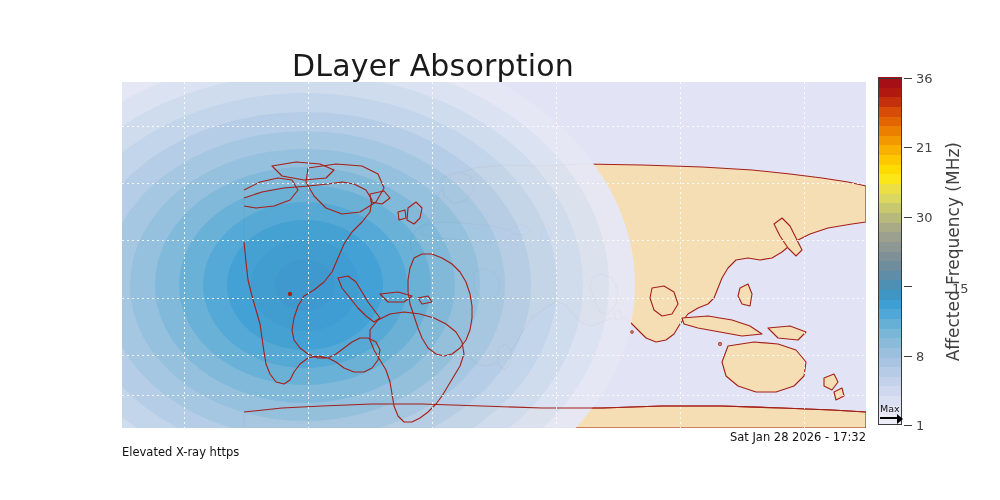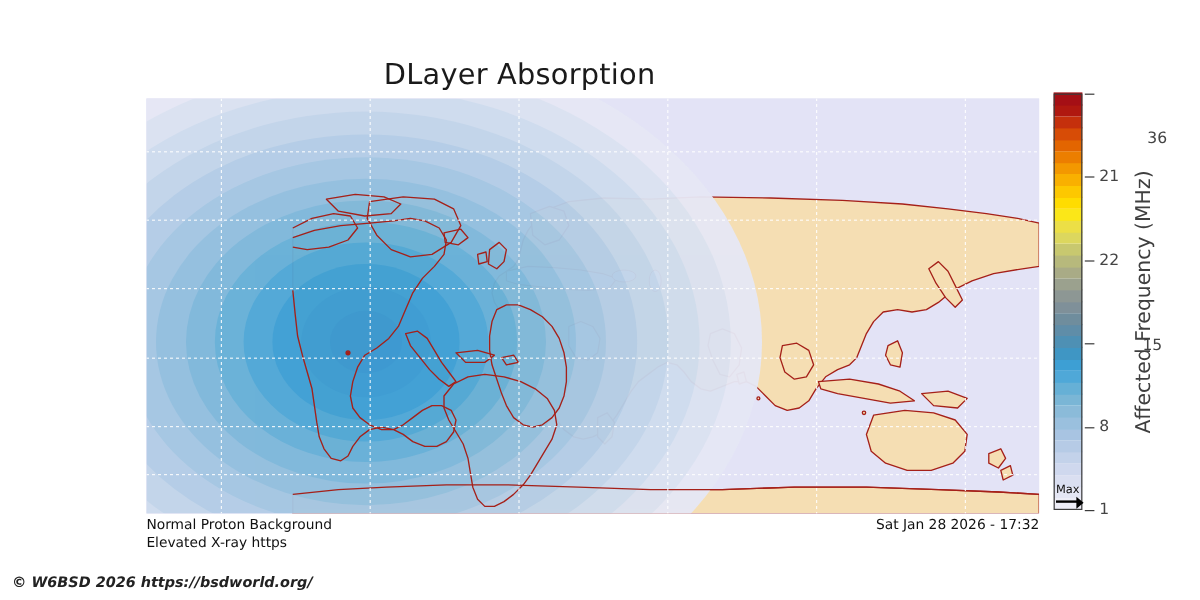--- a/index.html
+++ b/index.html
@@ -6,21 +6,21 @@
   body{
     width:1000px;height:500px;background:#ffffff;
     font-family:"DejaVu Sans","Liberation Sans",sans-serif;
     overflow:hidden;position:relative;
   }
   #root{position:absolute;left:0;top:0;width:1000px;height:500px;}
 
   
   .title{
     position:absolute;left:0;top:48px;width:866px;
-    text-align:center;font-size:24px;color:#1a1a1a;
+    text-align:center;font-size:30px;color:#1a1a1a;
     letter-spacing:.2px;
   }
 
   
   .map-frame{
     position:absolute;left:122px;top:82px;width:744px;height:346px;
     overflow:hidden;background:#e3e3f6;
   }
   .map-layer{position:absolute;left:0;top:0;width:744px;height:346px;}
   .map-layer svg{display:block;}
@@ -293,29 +293,27 @@
     </div>
   </div>
   <div id="cbar-ticks">
       <div class="cb-tick" style="position: absolute; left: 904px; top: 425px;"></div>
       <div class="cb-lab" style="position: absolute; left: 916px; top: 425px;">1</div>
       <div class="cb-tick" style="position: absolute; left: 904px; top: 355.6px;"></div>
       <div class="cb-lab" style="position: absolute; left: 916px; top: 355.6px;">8</div>
       <div class="cb-tick" style="position: absolute; left: 904px; top: 286.2px;"></div>
       <div class="cb-lab" style="position: absolute; left: 916px; top: 288px; margin-left: 36px;">15</div>
       <div class="cb-tick" style="position: absolute; left: 904px; top: 216.8px;"></div>
-      <div class="cb-lab" style="position: absolute; left: 916px; top: 216.8px;">22</div>
+      <div class="cb-lab" style="position: absolute; left: 916px; top: 216.8px;">30</div>
       <div class="cb-tick" style="position: absolute; left: 904px; top: 147.4px;"></div>
       <div class="cb-lab" style="position: absolute; left: 916px; top: 147.4px;">21</div>
       <div class="cb-tick" style="position: absolute; left: 904px; top: 78px;"></div>
-      <div class="cb-lab" style="position: absolute; left: 956px; top: 78px; margin-top: 38px;">36</div>
+      <div class="cb-lab" style="position: absolute; left: 916px; top: 78px;">36</div>
     </div>
 
   <div class="cb-title">
     <span>Affected Frequency (MHz)</span>
   </div>
 
-  <div class="note note-1">Normal Proton Background</div>
   <div class="note note-2">Elevated X-ray https</div>
   <div class="stamp">Sat Jan 28 2026 - 17:32</div>
-  <div class="credit">© W6BSD 2026 https://bsdworld.org/</div>
 
 </div>
 
 </body></html>

